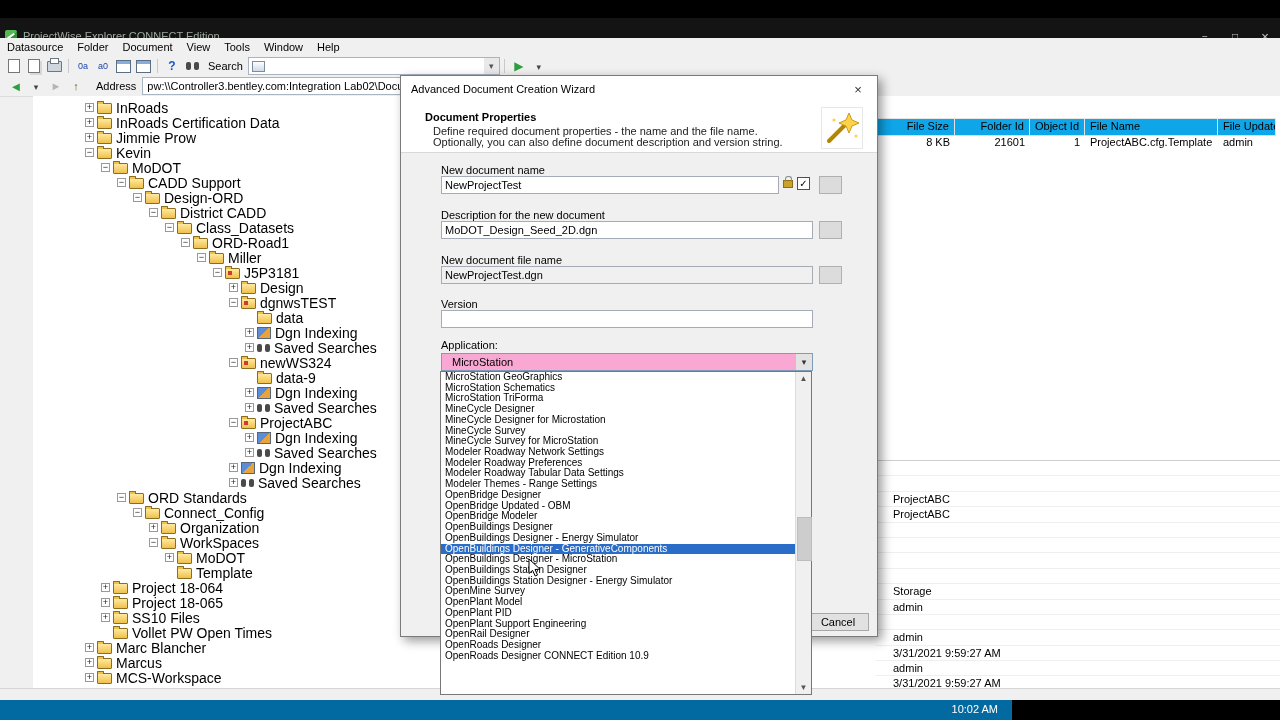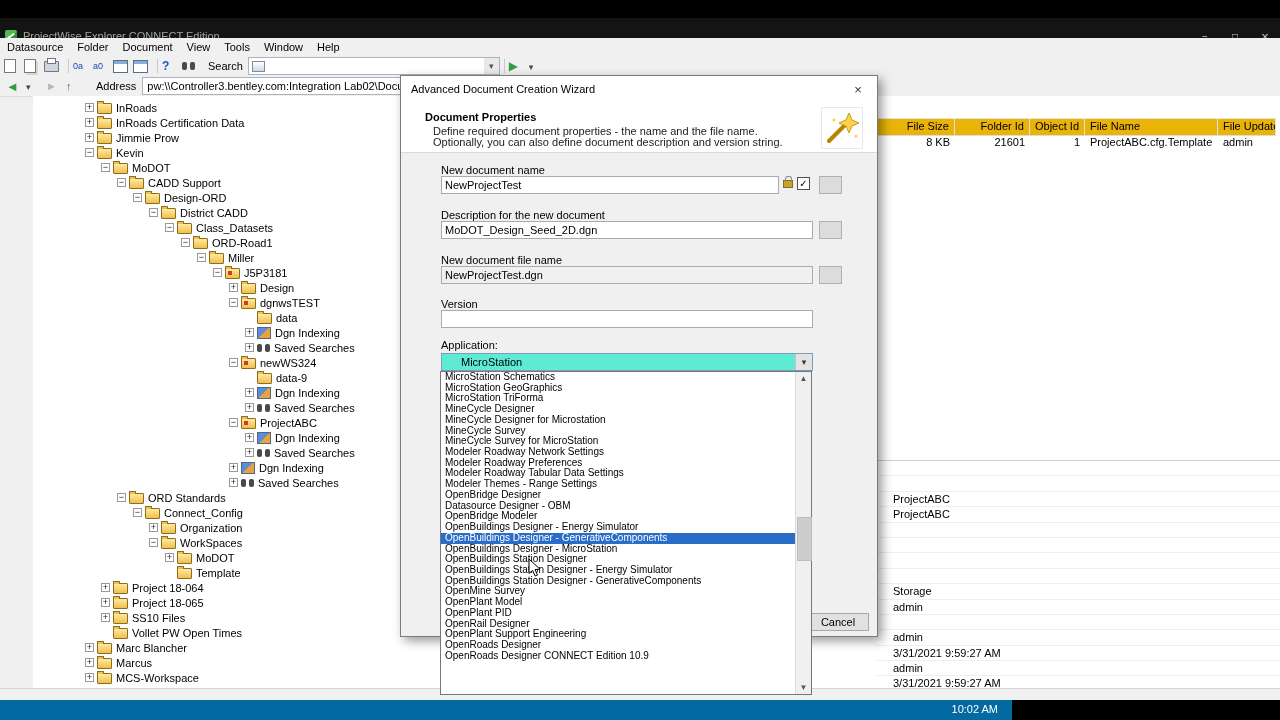--- a/index.html
+++ b/index.html
@@ -19,21 +19,21 @@
   #logo::after{content:"";position:absolute;left:2px;top:5px;width:8px;height:2px;background:#fff;transform:rotate(-35deg)}
   #title-text{color:#9dab9d;font-size:11px}
   #win-controls{margin-left:auto;display:flex}
   .winbtn{width:30px;height:20px;display:flex;align-items:center;justify-content:center;color:#c9c9c9;font-size:10px;cursor:default}
   .winbtn.min::before{content:"\2212"} .winbtn.max::before{content:"\25A1"} .winbtn.close::before{content:"\00D7";font-size:13px}
 
   #menubar{position:absolute;left:0;top:20px;width:100%;height:18px;background:#f0f0f0;display:flex;align-items:center;border-bottom:1px solid #e3e3e3}
   .menu-item{padding:0 7px;height:18px;line-height:18px}
 
   #toolbar{position:absolute;left:0;top:38px;width:100%;height:20px;background:#f0f0f0;display:flex;align-items:center;padding-left:4px;border-bottom:1px solid #e3e3e3}
-  .tbtn{height:18px;min-width:20px;display:flex;align-items:center;justify-content:flex-start}
+  .tbtn{height:18px;min-width:20px;display:flex;align-items:center;justify-content:center}
   .tsep{width:1px;height:14px;background:#c9c9c9;margin:0 4px}
   .ic-doc{width:10px;height:12px;background:#fff;border:1px solid #777;position:relative}
   .ic-doc2{width:10px;height:12px;background:#fff;border:1px solid #777;box-shadow:2px 2px 0 #d7d7d7}
   .ic-print{width:13px;height:9px;background:#cfd6de;border:1px solid #6b7785;border-radius:1px 1px 0 0;position:relative}
   .ic-print::before{content:"";position:absolute;left:2px;top:-4px;width:7px;height:4px;background:#fff;border:1px solid #6b7785}
   .ic-sort{font-size:9px;color:#2244aa;line-height:9px}
   .ic-grid{width:13px;height:11px;border:1px solid #5b6c85;background:#fff;position:relative}
   .ic-grid::before{content:"";position:absolute;left:0;top:0;right:0;height:3px;background:#86aedd}
   .ic-help::before{content:"?";color:#1a56c4;font-weight:bold;font-size:12px}
   .ic-binoc{width:13px;height:8px;position:relative;display:inline-block}
@@ -64,25 +64,25 @@
   .expander{box-sizing:border-box;width:9px;height:9px;border:1px solid #999;background:#fff;font-size:9px;line-height:7px;text-align:center;color:#222;flex:0 0 9px;margin-right:3px}
   .exp-spacer{flex:0 0 9px;margin-right:3px}
   .ticon{flex:0 0 auto;margin-right:4px}
   .icon-folder{position:relative;width:13px;height:9px;background:linear-gradient(#ffe9a2,#f0c04a);border:1px solid #8a6d1f;border-radius:1px;margin-top:2px}
   .icon-folder::before{content:"";position:absolute;top:-3px;left:-1px;width:5px;height:2px;background:#f0c04a;border:1px solid #8a6d1f;border-bottom:none;border-radius:1px 1px 0 0}
   .icon-folder.workarea::after{content:"";position:absolute;left:2px;top:2px;width:4px;height:4px;background:#cf3b2e}
   .icon-dgnidx{width:12px;height:10px;background:linear-gradient(135deg,#5b8dd9 0 50%,#e8a33d 50% 100%);border:1px solid #55667a}
   .icon-binoc{width:13px;height:8px;position:relative}
   .icon-binoc::before,.icon-binoc::after{content:"";position:absolute;top:0;width:5px;height:8px;background:#4a4a4a;border-radius:2px}
   .icon-binoc::before{left:0}.icon-binoc::after{right:0}
-  .tlabel{font-size:11px}
+  .tlabel{font-size:14px}
 
   
   #right-panel{position:absolute;left:843px;top:0;width:404px;height:592px;background:#fff}
-  #grid-header{position:absolute;left:0;top:22px;right:4px;height:16px;display:flex;background:#eab308;border-top:1px solid #e6e6e6;border-bottom:1px solid #dcdcdc}
+  #grid-header{position:absolute;left:0;top:22px;right:4px;height:16px;display:flex;background:#0ea5e9;border-top:1px solid #e6e6e6;border-bottom:1px solid #dcdcdc}
   .gcol{box-sizing:border-box;border-right:1px solid #e2e2e2;padding:1px 5px;white-space:nowrap;overflow:hidden}
   #grid-row{position:absolute;left:0;top:39px;right:0;height:16px;display:flex}
   .gcell{box-sizing:border-box;padding:1px 5px;white-space:nowrap;overflow:hidden}
   .w0{width:79px}.w1{width:75px}.w2{width:55px}.w3{width:133px}.w4{flex:1}
   .ralign{text-align:right}
   #props{position:absolute;left:0;top:364px;right:0;bottom:0;border-top:1px solid #cfcfcf;overflow:hidden}
   .prop-row{height:15.4px;box-sizing:border-box;border-bottom:1px solid #efefef;padding:1px 0 0 17px;white-space:nowrap;overflow:hidden}
 
   #statusbar{position:absolute;left:0;top:670px;width:100%;height:12px;background:#f0f0f0;border-top:1px solid #d5d5d5}
 
@@ -98,21 +98,21 @@
   #wizard-icon{position:absolute;right:14px;top:5px;width:40px;height:40px;background:#fff;border:1px solid #e7e7e7}
   .fld-label{position:absolute;left:40px}
   .fld-input{position:absolute;left:40px;height:18px;box-sizing:border-box;border:1px solid #a5acb5;background:#fff;font-family:inherit;font-size:11px;padding:0 3px}
   .fld-input.gray{background:#f0f0f0}
   .mini-btn{position:absolute;left:418px;width:23px;height:18px;background:#dcdcdc;border:1px solid #b0b0b0;box-sizing:border-box}
   .ic-lock{position:absolute;left:382px;width:10px;height:8px;background:#c9a227;border:1px solid #8a6d1f;box-sizing:border-box}
   .ic-lock::before{content:"";position:absolute;left:1px;top:-5px;width:5px;height:5px;border:1px solid #8b8b8b;border-bottom:none;border-radius:3px 3px 0 0}
   .dlg-check{position:absolute;left:396px;width:13px;height:13px;box-sizing:border-box;border:1px solid #505050;background:#fff;font-size:10px;line-height:11px;text-align:center}
   .dlg-check::before{content:"\2713"}
   #app-combo{position:absolute;left:40px;top:277px;width:372px;height:18px;box-sizing:border-box;border:1px solid #7f9db9;background:#fff;display:flex;align-items:center}
-  #app-combo .sel{flex:1;height:100%;line-height:16px;padding-left:19px;background:#5eead4}
+  #app-combo .sel{flex:1;height:100%;line-height:16px;padding-left:10px;background:#f9a8d4}
   #app-combo .caret2{width:16px;height:100%;background:#e3e3e3;border-left:1px solid #c5c5c5;text-align:center;font-size:9px;line-height:16px;color:#333}
   #app-combo .caret2::before{content:"\25BE"}
   #btn-cancel{position:absolute;left:406px;top:537px;width:62px;height:18px;box-sizing:border-box;background:#e1e1e1;border:1px solid #a8a8a8;text-align:center;line-height:16px}
 
   
   #dropdown{position:absolute;left:440px;top:371px;width:372px;height:324px;background:#fff;border:1px solid #777;box-sizing:border-box;z-index:20}
   #dropdown-items{position:absolute;left:0;top:0;right:15px;bottom:0;overflow:hidden}
   .dd-item{height:10.73px;font-size:10px;line-height:10.8px;padding-left:4px;white-space:nowrap;overflow:hidden}
   .dd-item.selected{background:#2a6dc9;color:#fff}
   #dd-scroll{position:absolute;right:0;top:0;bottom:0;width:15px;background:#f0f0f0;border-left:1px solid #dcdcdc}
@@ -493,45 +493,45 @@
   <div id="app-combo">
     <span class="sel">MicroStation</span>
     <span class="caret2"></span>
   </div>
 
   <div id="btn-cancel">Cancel</div>
 </div>
 
 <div id="dropdown">
   <div id="dropdown-items">
+      <div class="dd-item">MicroStation GeoGraphics</div>
       <div class="dd-item">MicroStation Schematics</div>
-      <div class="dd-item">MicroStation GeoGraphics</div>
       <div class="dd-item">MicroStation TriForma</div>
       <div class="dd-item">MineCycle Designer</div>
       <div class="dd-item">MineCycle Designer for Microstation</div>
       <div class="dd-item">MineCycle Survey</div>
       <div class="dd-item">MineCycle Survey for MicroStation</div>
       <div class="dd-item">Modeler Roadway Network Settings</div>
       <div class="dd-item">Modeler Roadway Preferences</div>
       <div class="dd-item">Modeler Roadway Tabular Data Settings</div>
       <div class="dd-item">Modeler Themes - Range Settings</div>
       <div class="dd-item">OpenBridge Designer</div>
-      <div class="dd-item">Datasource Designer - OBM</div>
+      <div class="dd-item">OpenBridge Updated - OBM</div>
       <div class="dd-item">OpenBridge Modeler</div>
+      <div class="dd-item">OpenBuildings Designer</div>
       <div class="dd-item">OpenBuildings Designer - Energy Simulator</div>
       <div class="dd-item selected">OpenBuildings Designer - GenerativeComponents</div>
       <div class="dd-item">OpenBuildings Designer - MicroStation</div>
       <div class="dd-item">OpenBuildings Station Designer</div>
       <div class="dd-item">OpenBuildings Station Designer - Energy Simulator</div>
-      <div class="dd-item">OpenBuildings Station Designer - GenerativeComponents</div>
       <div class="dd-item">OpenMine Survey</div>
       <div class="dd-item">OpenPlant Model</div>
       <div class="dd-item">OpenPlant PID</div>
+      <div class="dd-item">OpenPlant Support Engineering</div>
       <div class="dd-item">OpenRail Designer</div>
-      <div class="dd-item">OpenPlant Support Engineering</div>
       <div class="dd-item">OpenRoads Designer</div>
       <div class="dd-item">OpenRoads Designer CONNECT Edition 10.9</div>
     </div>
   <div id="dd-scroll">
     <span class="dd-arrow" id="dd-up"></span>
     <span id="dd-thumb"></span>
     <span class="dd-arrow" id="dd-down"></span>
   </div>
 </div>
 

